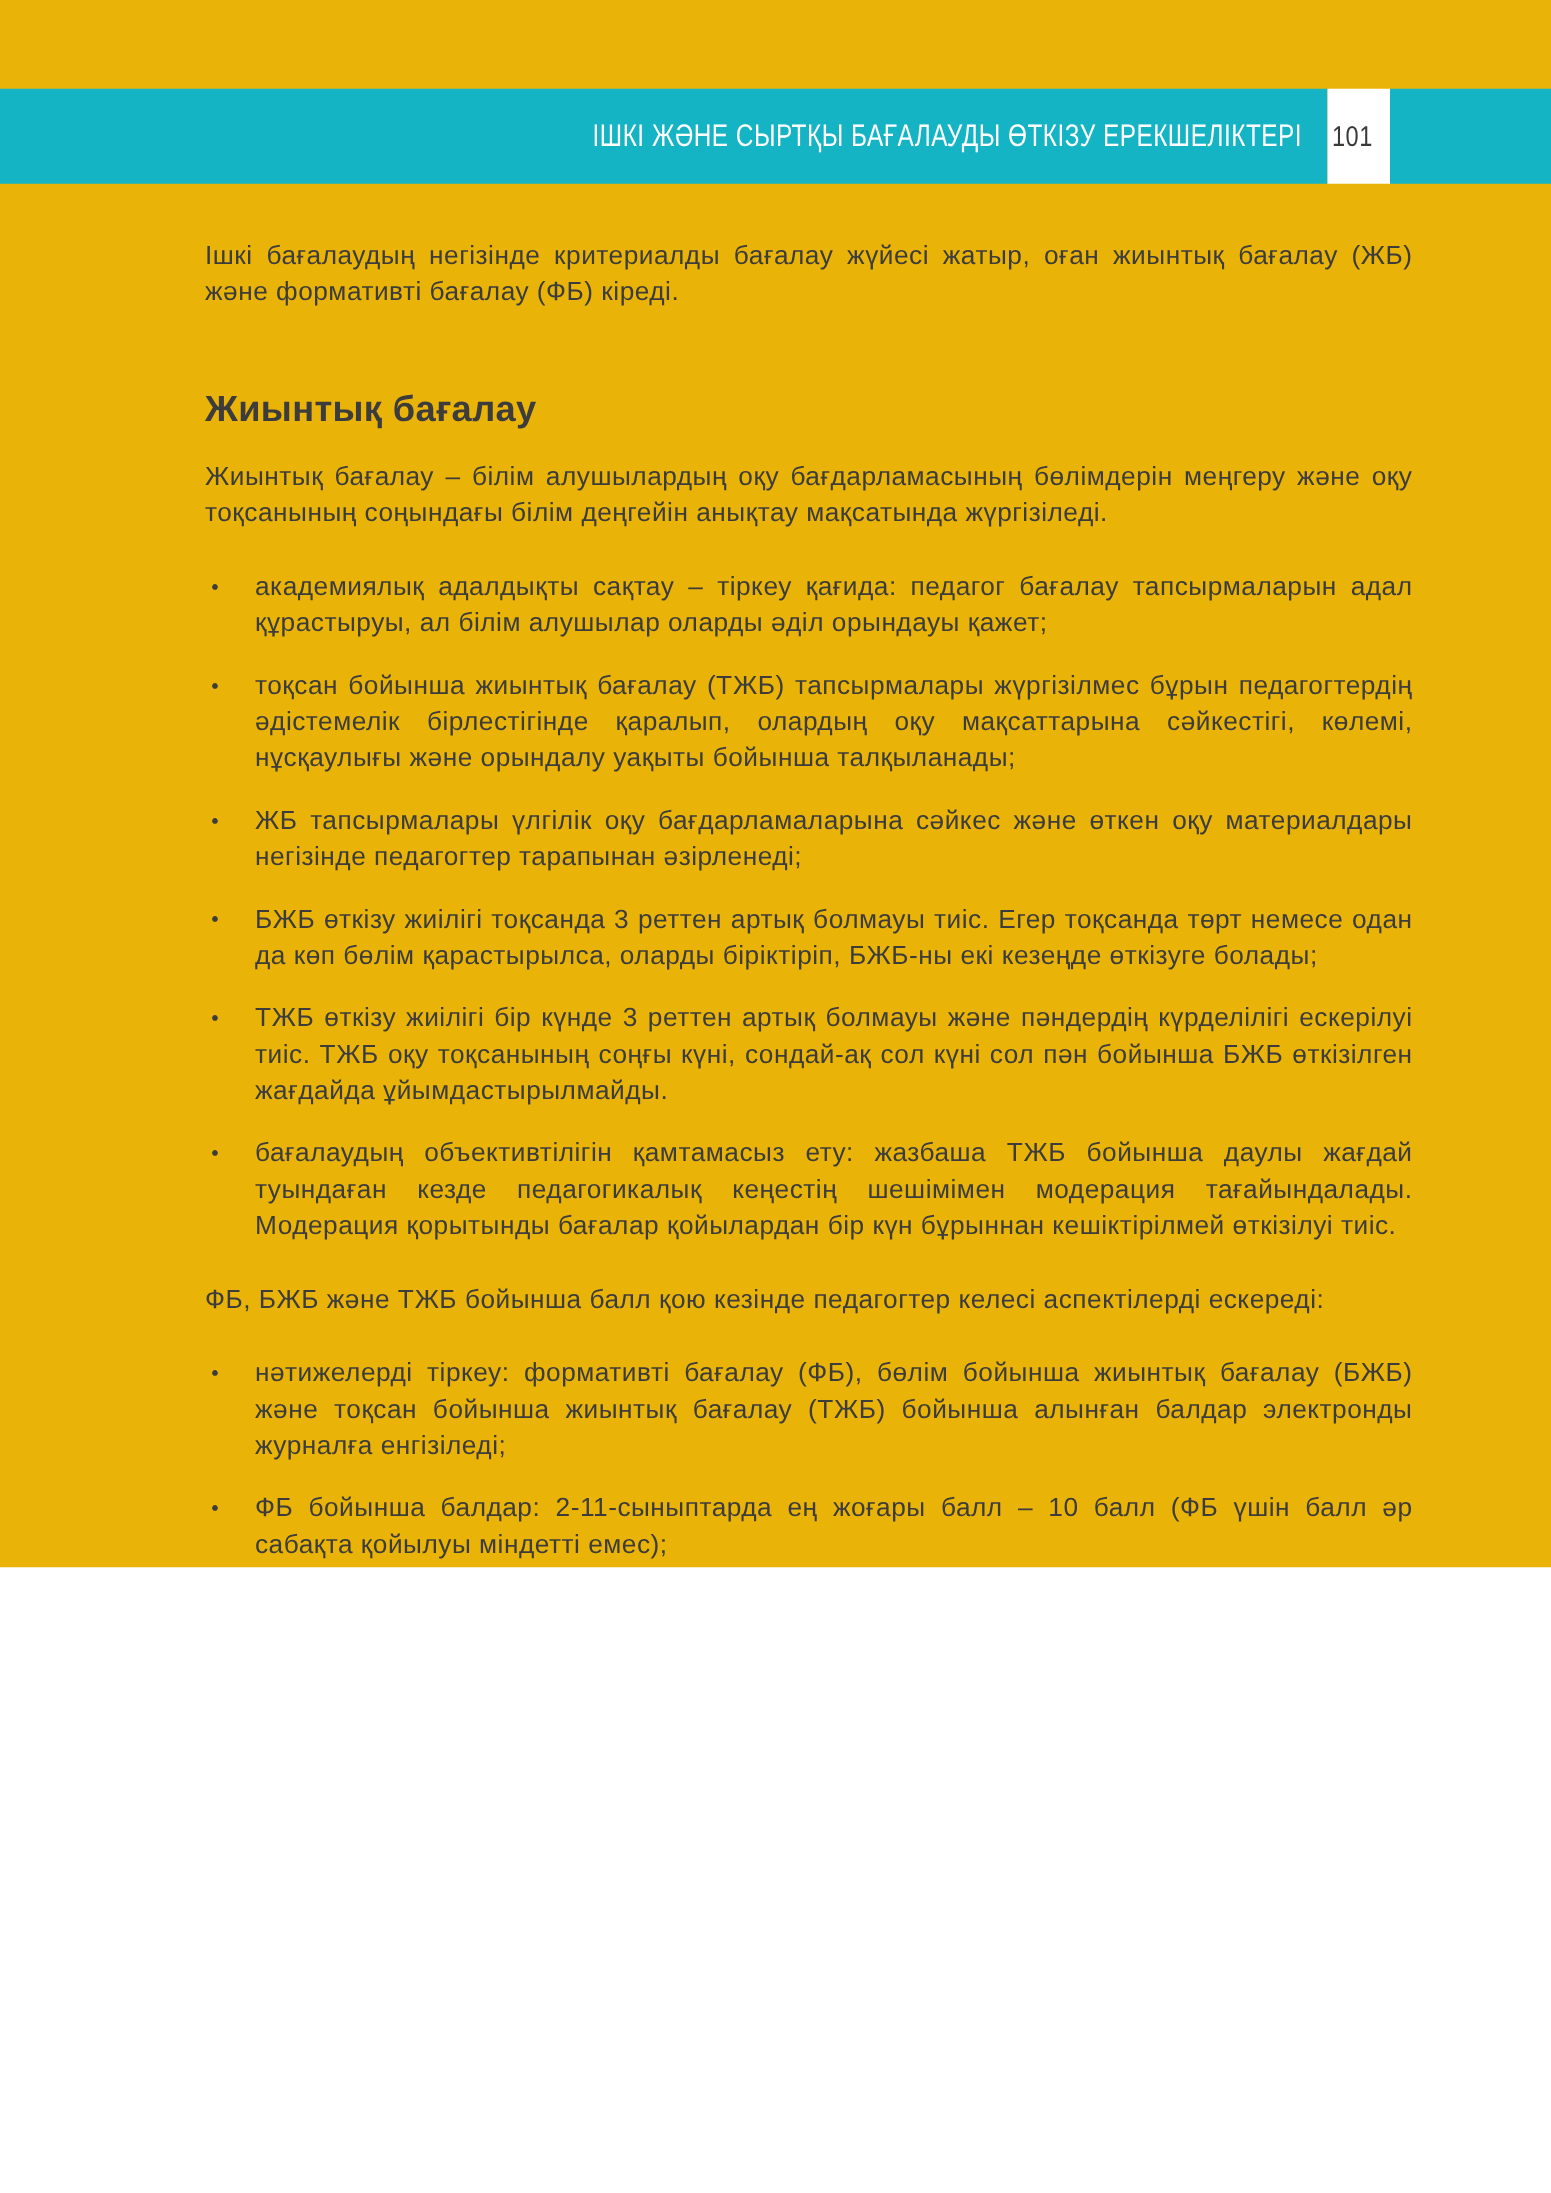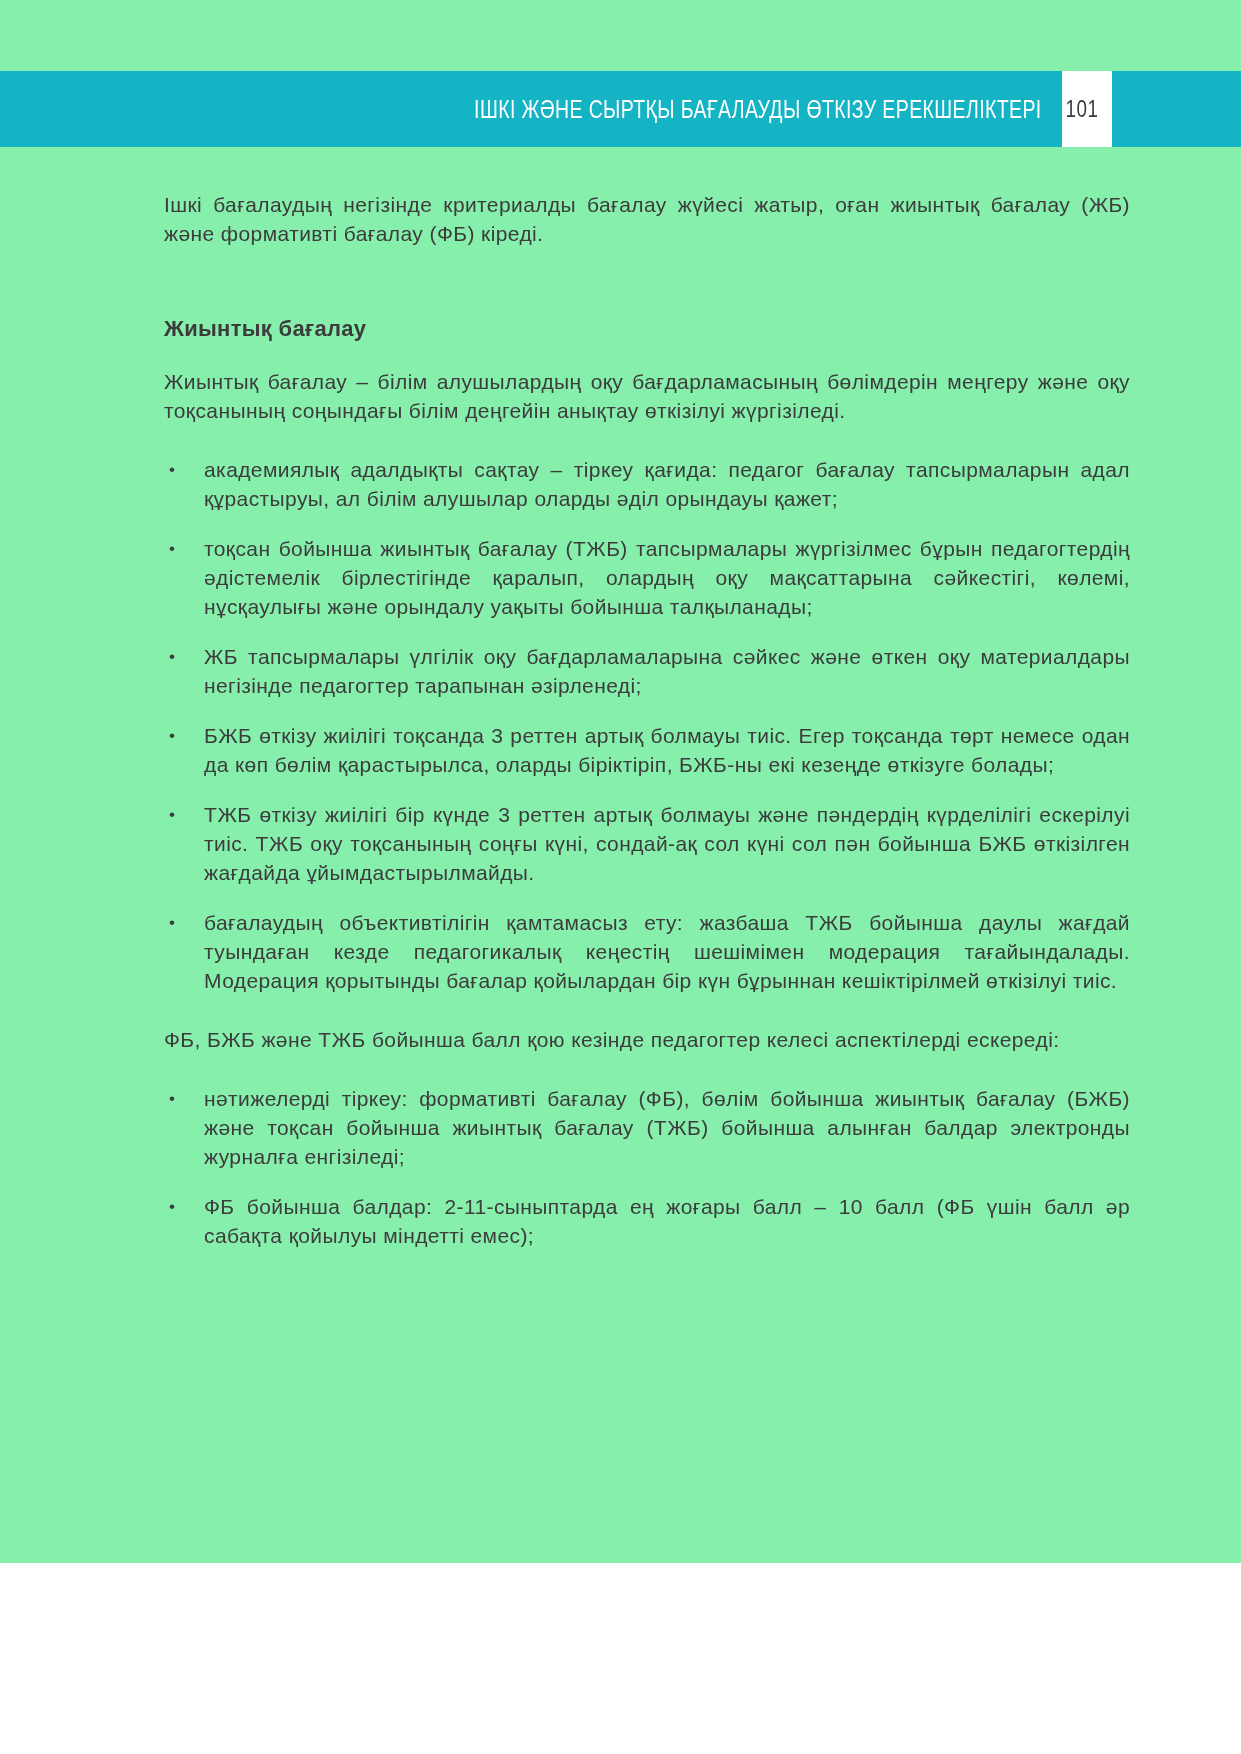--- a/index.html
+++ b/index.html
@@ -3,22 +3,22 @@
 <meta charset="utf-8">
 <style>
   html, body {
     margin: 0;
     padding: 0;
     background: #ffffff;
   }
   .page {
     position: relative;
     width: 1241px;
-    height: 1563px;
-    background: #86efac;
+    height: 1254px;
+    background: #eab308;
     font-family: "Liberation Sans", sans-serif;
     color: #3c3c3c;
     overflow: hidden;
   }
 
   
   .header-row {
     position: absolute;
     top: 71px;
     left: 0;
@@ -75,21 +75,21 @@
     letter-spacing: 0.4px;
     text-align: justify;
   }
   .content p {
     margin: 0 0 30px 0;
   }
   .content p.intro {
     margin-bottom: 66px;
   }
   .section-heading {
-    font-size: 22px;
+    font-size: 29px;
     font-weight: 700;
     margin: 0 0 24px 0;
     text-align: left;
     letter-spacing: 0.3px;
   }
   ul.bullet-list {
     list-style: none;
     margin: 8px 0 30px 0;
     padding: 0;
   }
@@ -131,21 +131,21 @@
     </div>
     <div class="header-band-right"></div>
   </div>
 
   <div class="content">
 
     <p class="intro">Ішкі бағалаудың негізінде критериалды бағалау жүйесі жатыр, оған жиынтық бағалау (ЖБ) және формативті бағалау (ФБ) кіреді.</p>
 
     <h2 class="section-heading">Жиынтық бағалау</h2>
 
-    <p>Жиынтық бағалау – білім алушылардың оқу бағдарламасының бөлімдерін меңгеру және оқу тоқсанының соңындағы білім деңгейін анықтау өткізілуі жүргізіледі.</p>
+    <p>Жиынтық бағалау – білім алушылардың оқу бағдарламасының бөлімдерін меңгеру және оқу тоқсанының соңындағы білім деңгейін анықтау мақсатында жүргізіледі.</p>
 
 
     <ul class="bullet-list">
       <li>
         <span>академиялық адалдықты сақтау – тіркеу қағида: педагог бағалау тапсырмаларын адал құрастыруы, ал білім алушылар оларды әділ орындауы қажет;</span>
       </li>
       <li>
         <span>тоқсан бойынша жиынтық бағалау (ТЖБ) тапсырмалары жүргізілмес бұрын педагогтердің әдістемелік бірлестігінде қаралып, олардың оқу мақсаттарына сәйкестігі, көлемі, нұсқаулығы және орындалу уақыты бойынша талқыланады;</span>
       </li>
       <li>

